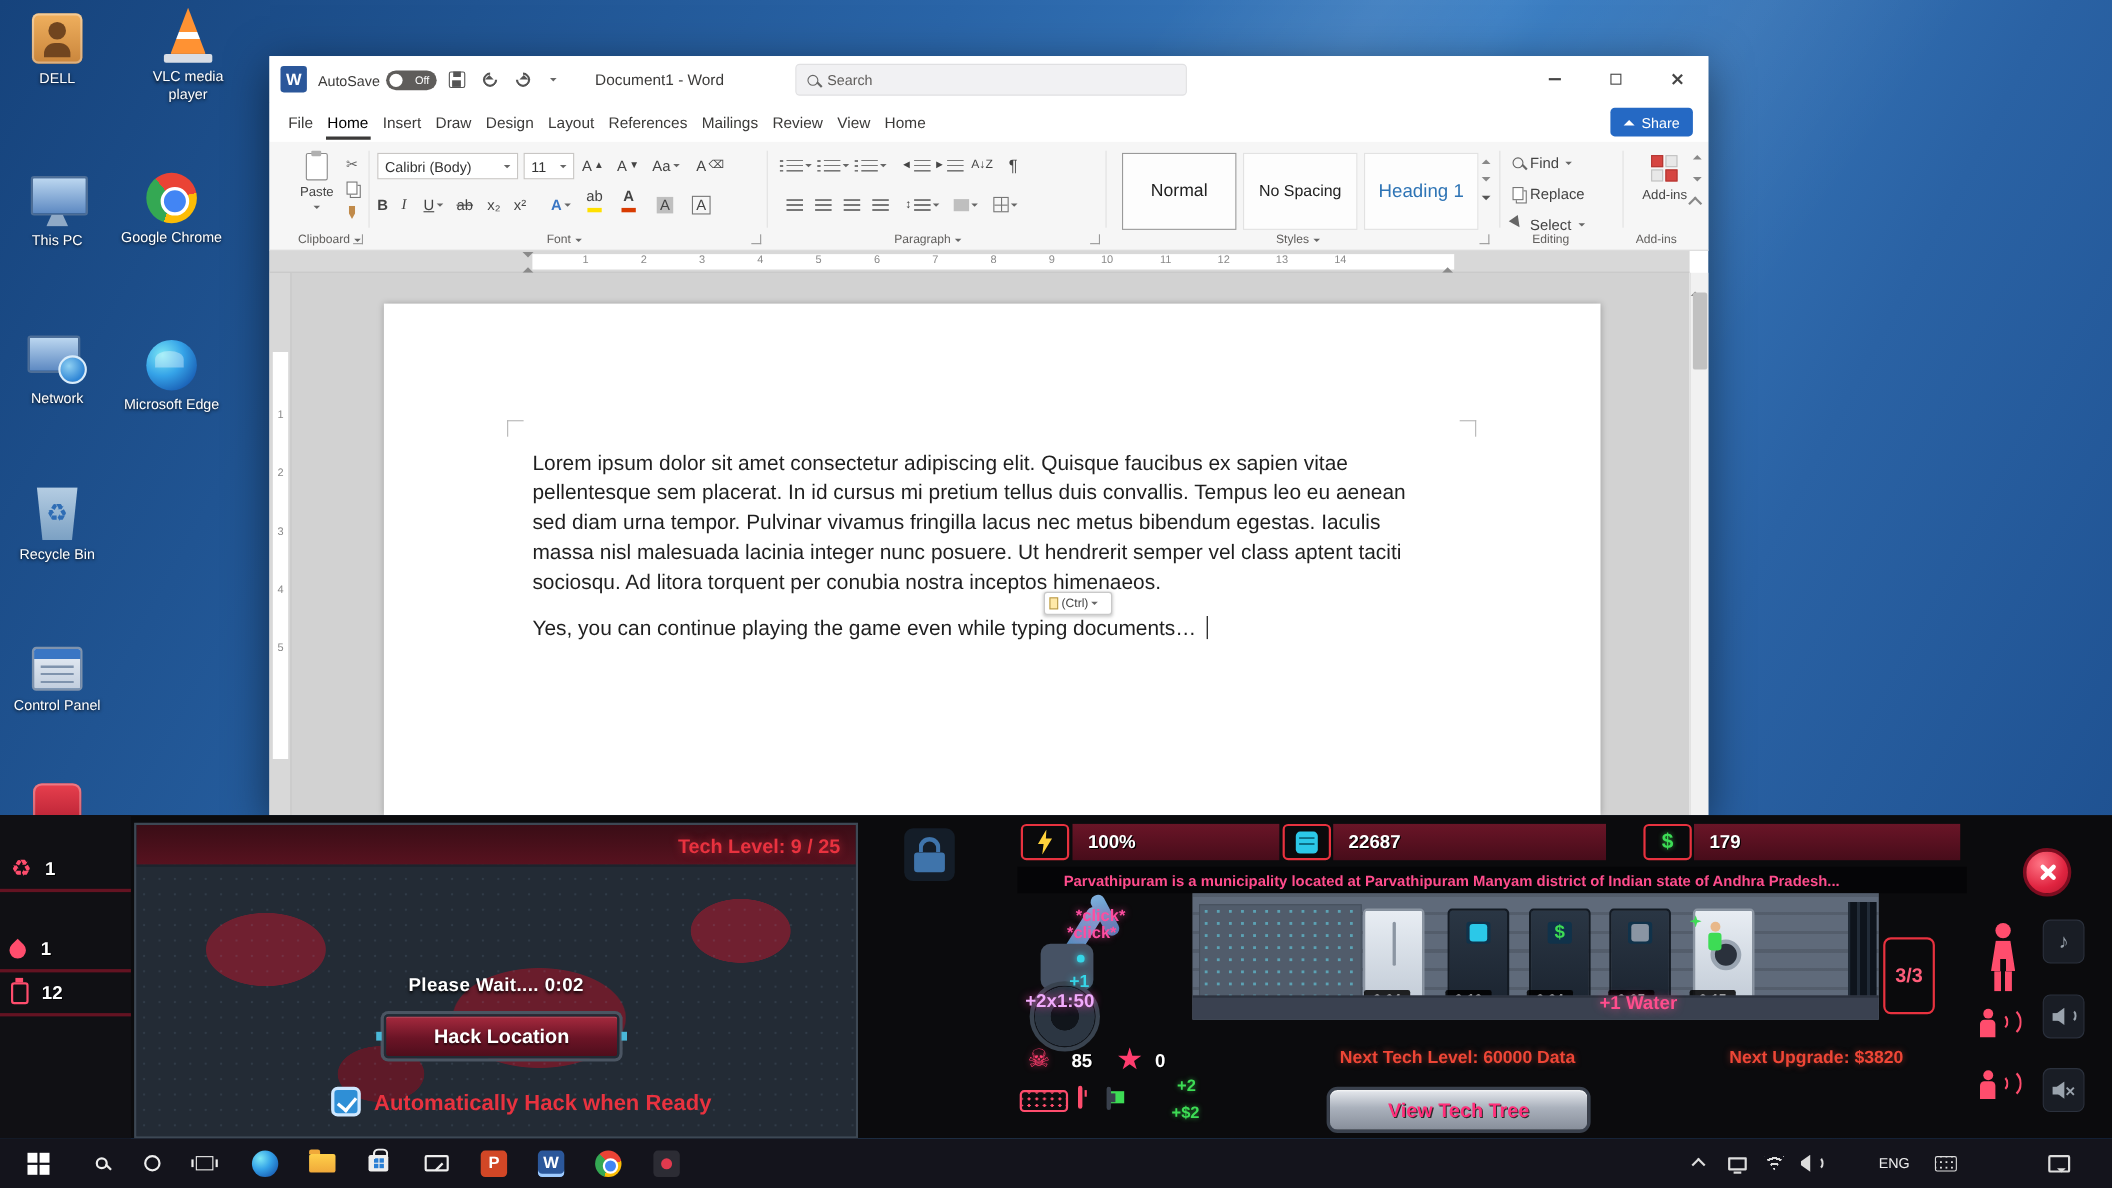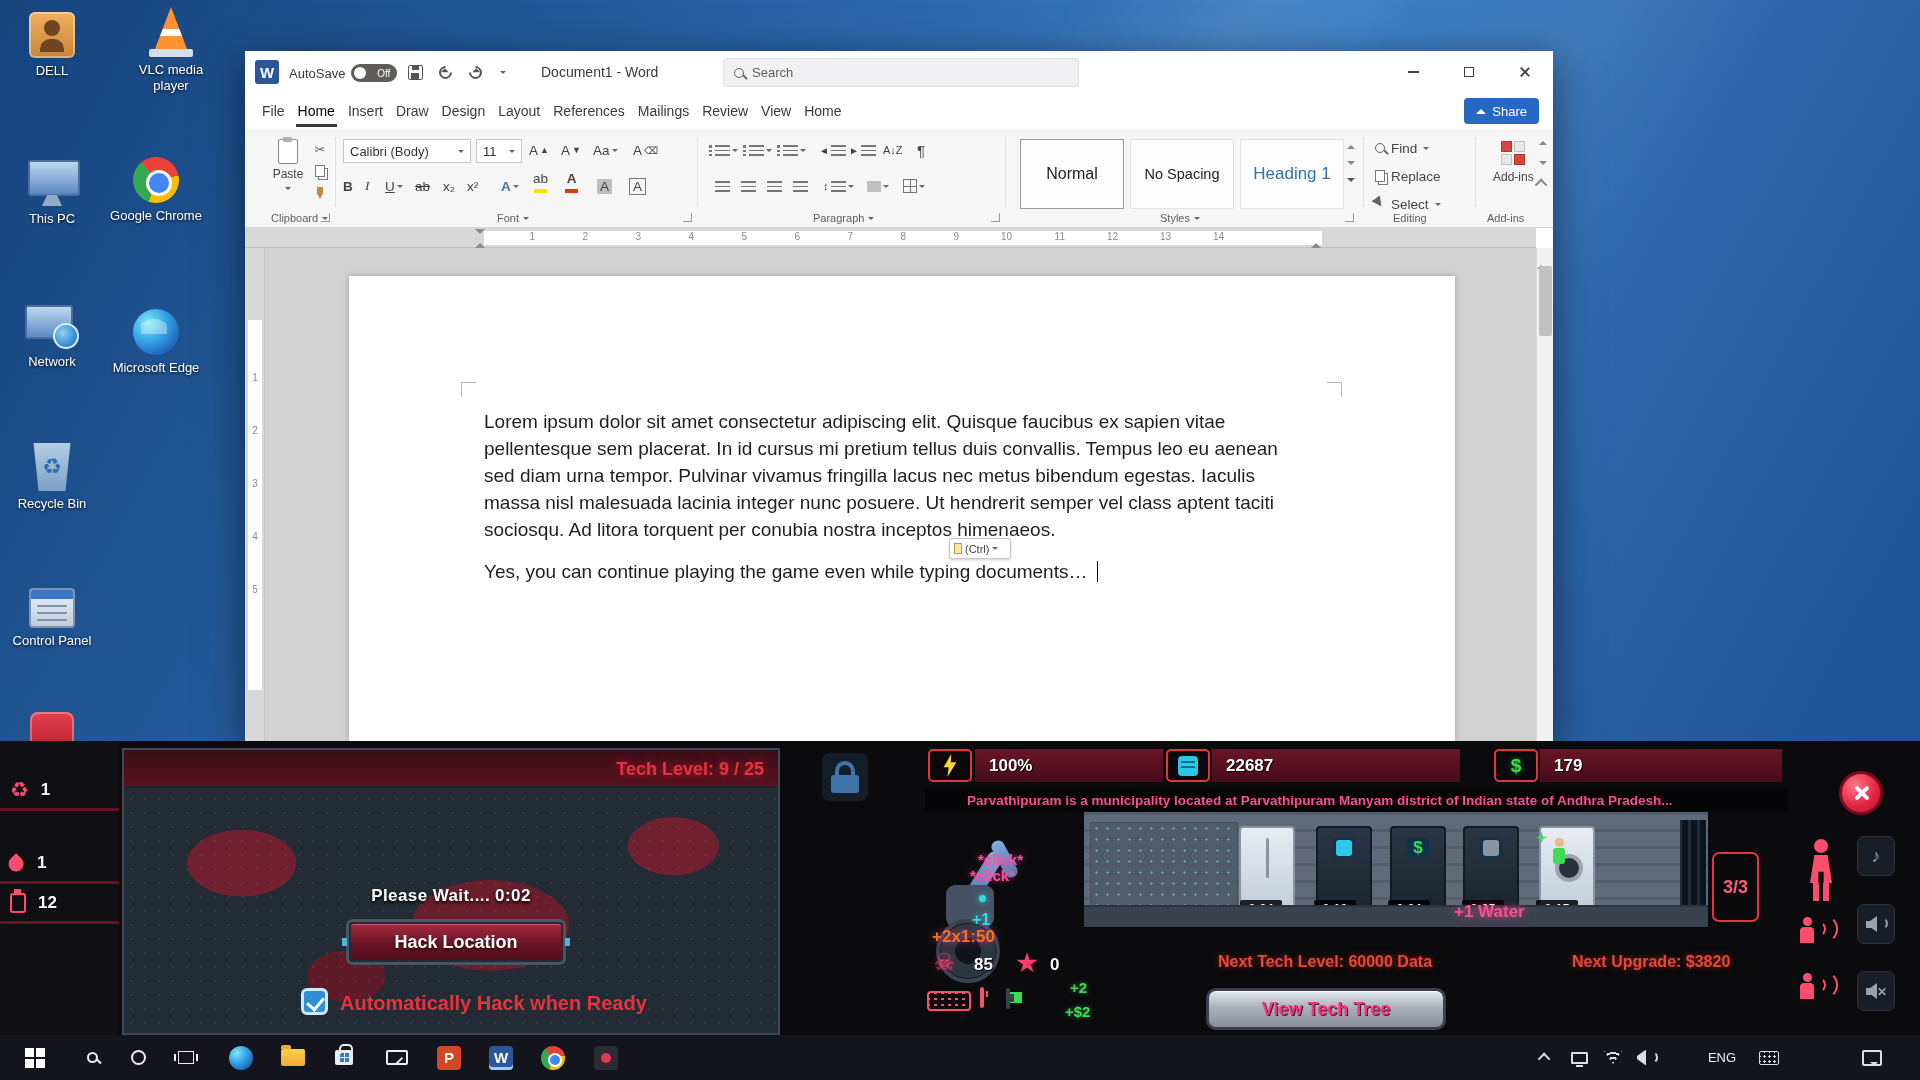--- a/index.html
+++ b/index.html
@@ -141,30 +141,30 @@
 .lockbox{position:absolute;left:822px;top:12px;width:46px;height:48px;background:#141d28;border-radius:8px;display:flex;flex-direction:column;align-items:center;justify-content:center}
 .lock-sh{width:20px;height:14px;border:4px solid #3f74ab;border-bottom:none;border-radius:10px 10px 0 0}
 .lock-bd{width:28px;height:18px;background:#3f74ab;border-radius:3px}
 .statbox{position:absolute;top:8px;width:44px;height:33px;background:#0a0a0c;border:2.5px solid #e8323f;border-radius:5px;display:flex;align-items:center;justify-content:center}
 .statbar{position:absolute;top:8px;height:33px;background:linear-gradient(#6a1527,#470c1a);display:flex;align-items:center;padding-left:14px;font-weight:bold;font-size:17px;text-shadow:1px 1px 0 #000}
 .bolt{width:16px;height:23px;background:#ffd23b;clip-path:polygon(58% 0,10% 58%,42% 58%,34% 100%,90% 36%,55% 36%)}
 .chip{width:20px;height:20px;background:#2bc8e8;border-radius:4px;position:relative}
 .chip::after{content:"";position:absolute;left:3px;top:5px;width:14px;height:9px;background:repeating-linear-gradient(to bottom,#0c6e85 0 2px,transparent 2px 5px)}
 .dollar{color:#3ddc55;font-weight:bold;font-size:19px;text-shadow:0 0 5px rgba(61,220,85,.6)}
 .ticker{position:absolute;left:925px;top:47px;width:863px;height:24px;background:#050507;color:#ff4d8d;font-weight:bold;font-size:13.5px;display:flex;align-items:center;padding-left:42px;white-space:nowrap;overflow:hidden}
-.charzone{position:absolute;left:906px;top:86px;width:178px;height:223px;overflow:hidden}
+.charzone{position:absolute;left:906px;top:59px;width:178px;height:223px;overflow:hidden}
 .robot-arm{position:absolute;left:70px;top:22px;width:15px;height:56px;background:linear-gradient(#7fb0dd,#4a7fb5);border-radius:6px;transform:rotate(32deg)}
 .robot-arm2{position:absolute;left:92px;top:12px;width:13px;height:40px;background:linear-gradient(#7fb0dd,#4a7fb5);border-radius:6px;transform:rotate(-28deg)}
 .robot-body{position:absolute;left:40px;top:58px;width:48px;height:42px;background:#465264;border-radius:9px}
 .robot-body::after{content:"";position:absolute;right:8px;top:10px;width:7px;height:7px;border-radius:50%;background:#35d6e8;box-shadow:0 0 6px #35d6e8}
 .robot-wheel{position:absolute;left:30px;top:92px;width:64px;height:64px;border-radius:50%;border:4px solid #39434f;background:radial-gradient(circle,#11151b 32%,#2c3642 33% 68%,#11151b 69%)}
 .gtxt{position:absolute;font-weight:bold;white-space:nowrap}
 .pinktxt{color:#ff4da0;text-shadow:0 0 7px rgba(255,77,160,.7)}
 .cyantxt{color:#35d6e8;text-shadow:0 0 7px rgba(53,214,232,.7)}
-.magtxt{color:#f97316;text-shadow:0 0 8px rgba(255,68,181,.8)}
+.magtxt{color:#f0abfc;text-shadow:0 0 8px rgba(255,68,181,.8)}
 .machines{position:absolute;left:1084px;top:71px;width:624px;height:115px;background:#5f6a7a;overflow:hidden}
 .machines::before{content:"";position:absolute;inset:0;background:repeating-linear-gradient(to bottom,rgba(0,0,0,.12) 0 3px,transparent 3px 17px)}
 .machines::after{content:"";position:absolute;left:0;bottom:0;width:100%;height:20px;background:#3a4150;border-top:2px solid #2c323e}
 .slotgrid{position:absolute;left:6px;top:10px;width:148px;height:90px;background:#515c6b;background-image:radial-gradient(rgba(100,220,240,.55) 1.2px,transparent 1.4px);background-size:11px 11px;border:1px solid #46505d}
 .machine{position:absolute;top:14px;width:56px;height:84px;background:linear-gradient(#2a3644,#1c2531);border:2px solid #131a23;border-radius:4px;display:flex;align-items:flex-start;justify-content:center;padding-top:10px}
 .machine.light{background:linear-gradient(#e8edf3,#c4cdd8);border-color:#8b95a2}
 .m-screen{width:22px;height:20px;background:#10324a;border-radius:3px;display:flex;align-items:center;justify-content:center}
 .m-cyan{width:16px;height:16px;background:#2bc8e8;border-radius:3px}
 .m-gray{width:16px;height:16px;background:#8a95a3;border-radius:3px}
 .m-dollar{color:#3ddc55;font-weight:bold;font-size:17px}

